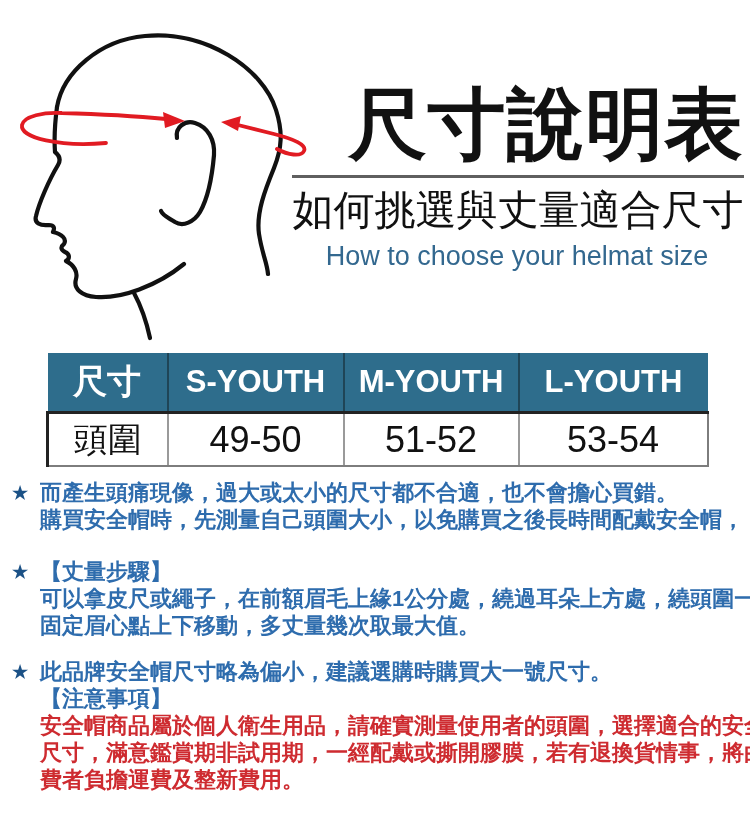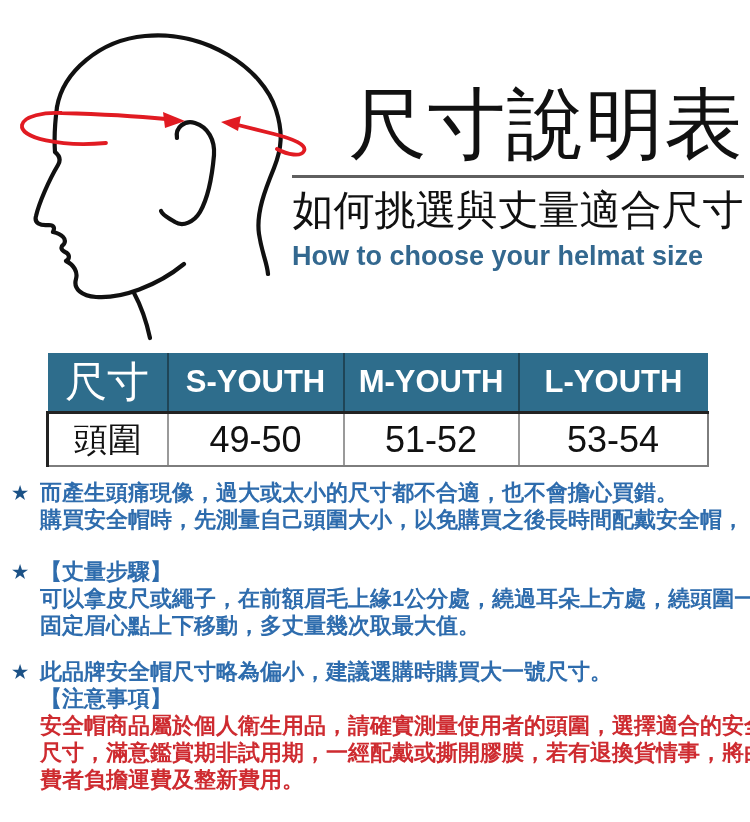--- a/index.html
+++ b/index.html
@@ -5,47 +5,47 @@
   html,body{margin:0;padding:0;background:#fff;}
   .canvas{
     position:relative;width:750px;height:822px;background:#ffffff;overflow:hidden;
     font-family:"Liberation Sans",sans-serif;color:#111;
   }
   
   .figure{position:absolute;left:5px;top:10px;width:330px;height:340px;}
   
   .title{
     position:absolute;left:348px;top:72px;width:396px;height:105px;
-    font-size:78px;font-weight:400;letter-spacing:1px;line-height:105px;
+    font-size:78px;font-weight:700;letter-spacing:1px;line-height:105px;
     text-align:center;white-space:nowrap;color:#111;
   }
   .divider{position:absolute;left:292px;top:175px;width:452px;height:3px;background:#5f5f5f;}
   .subtitle{
     position:absolute;left:292px;top:182px;width:452px;height:56px;
     font-size:41px;font-weight:400;line-height:56px;text-align:center;white-space:nowrap;color:#111;
   }
   .subtitle-en{
     position:absolute;left:292px;top:240px;width:450px;height:32px;
-    font-size:27px;font-weight:700;line-height:32px;text-align:left;color:#33688f;
+    font-size:27px;font-weight:400;line-height:32px;text-align:center;color:#33688f;
   }
   
   .size-table{
     position:absolute;left:46px;top:353px;width:660px;
     border-collapse:collapse;table-layout:fixed;text-align:center;
   }
   .size-table col.c1{width:120px;}
   .size-table col.c2{width:176px;}
   .size-table col.c3{width:175px;}
   .size-table col.c4{width:189px;}
   .size-table th{
     background:#2e6d8c;color:#fff;height:56px;
     font-size:31px;font-weight:700;letter-spacing:0;
     border-left:2px solid #1f4557;
   }
-  .size-table th:first-child{border-left:none;font-size:42px;font-weight:400;}
+  .size-table th:first-child{border-left:none;font-size:34px;font-weight:700;}
   .size-table td{
     background:#fff;color:#111;height:49px;
     font-size:36px;font-weight:500;
     border-top:3px solid #222;border-bottom:2px solid #7d7d7d;border-left:2px solid #9a9a9a;
   }
   .size-table td:first-child{border-left:3px solid #222;font-size:34px;}
   .size-table td:last-child{border-right:2px solid #7d7d7d;}
   
   .note{
     position:absolute;left:12px;width:730px;

